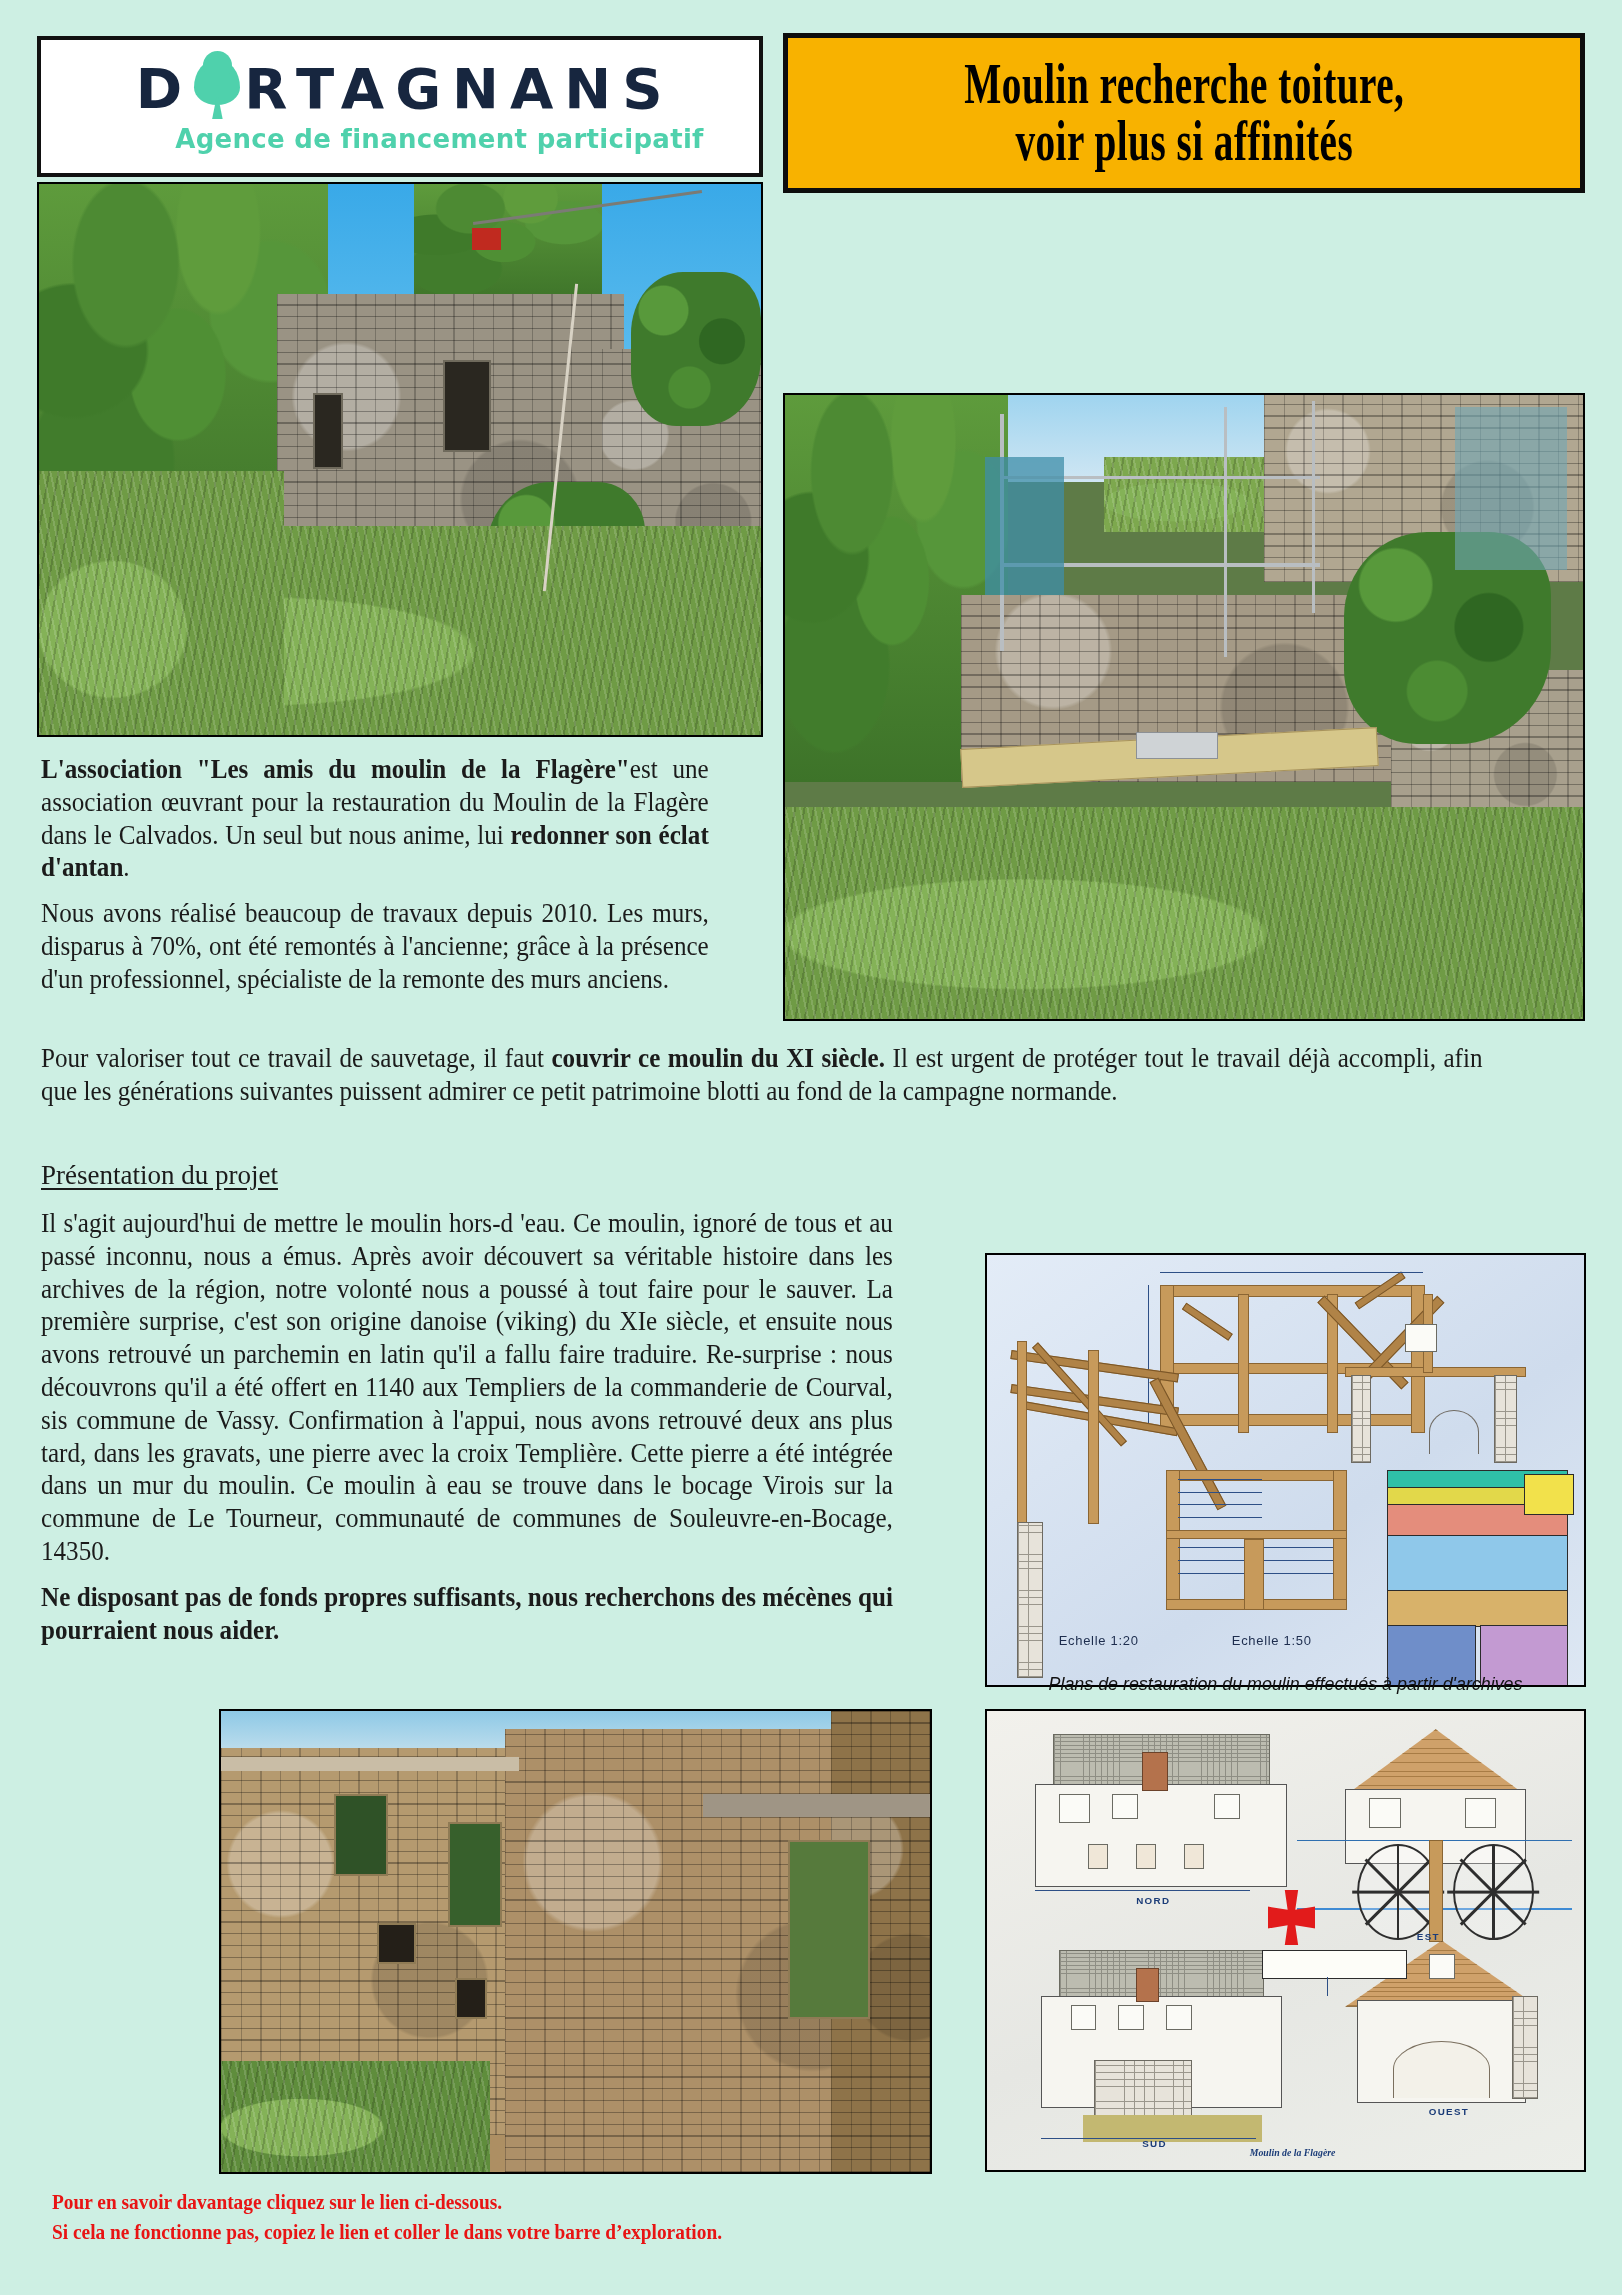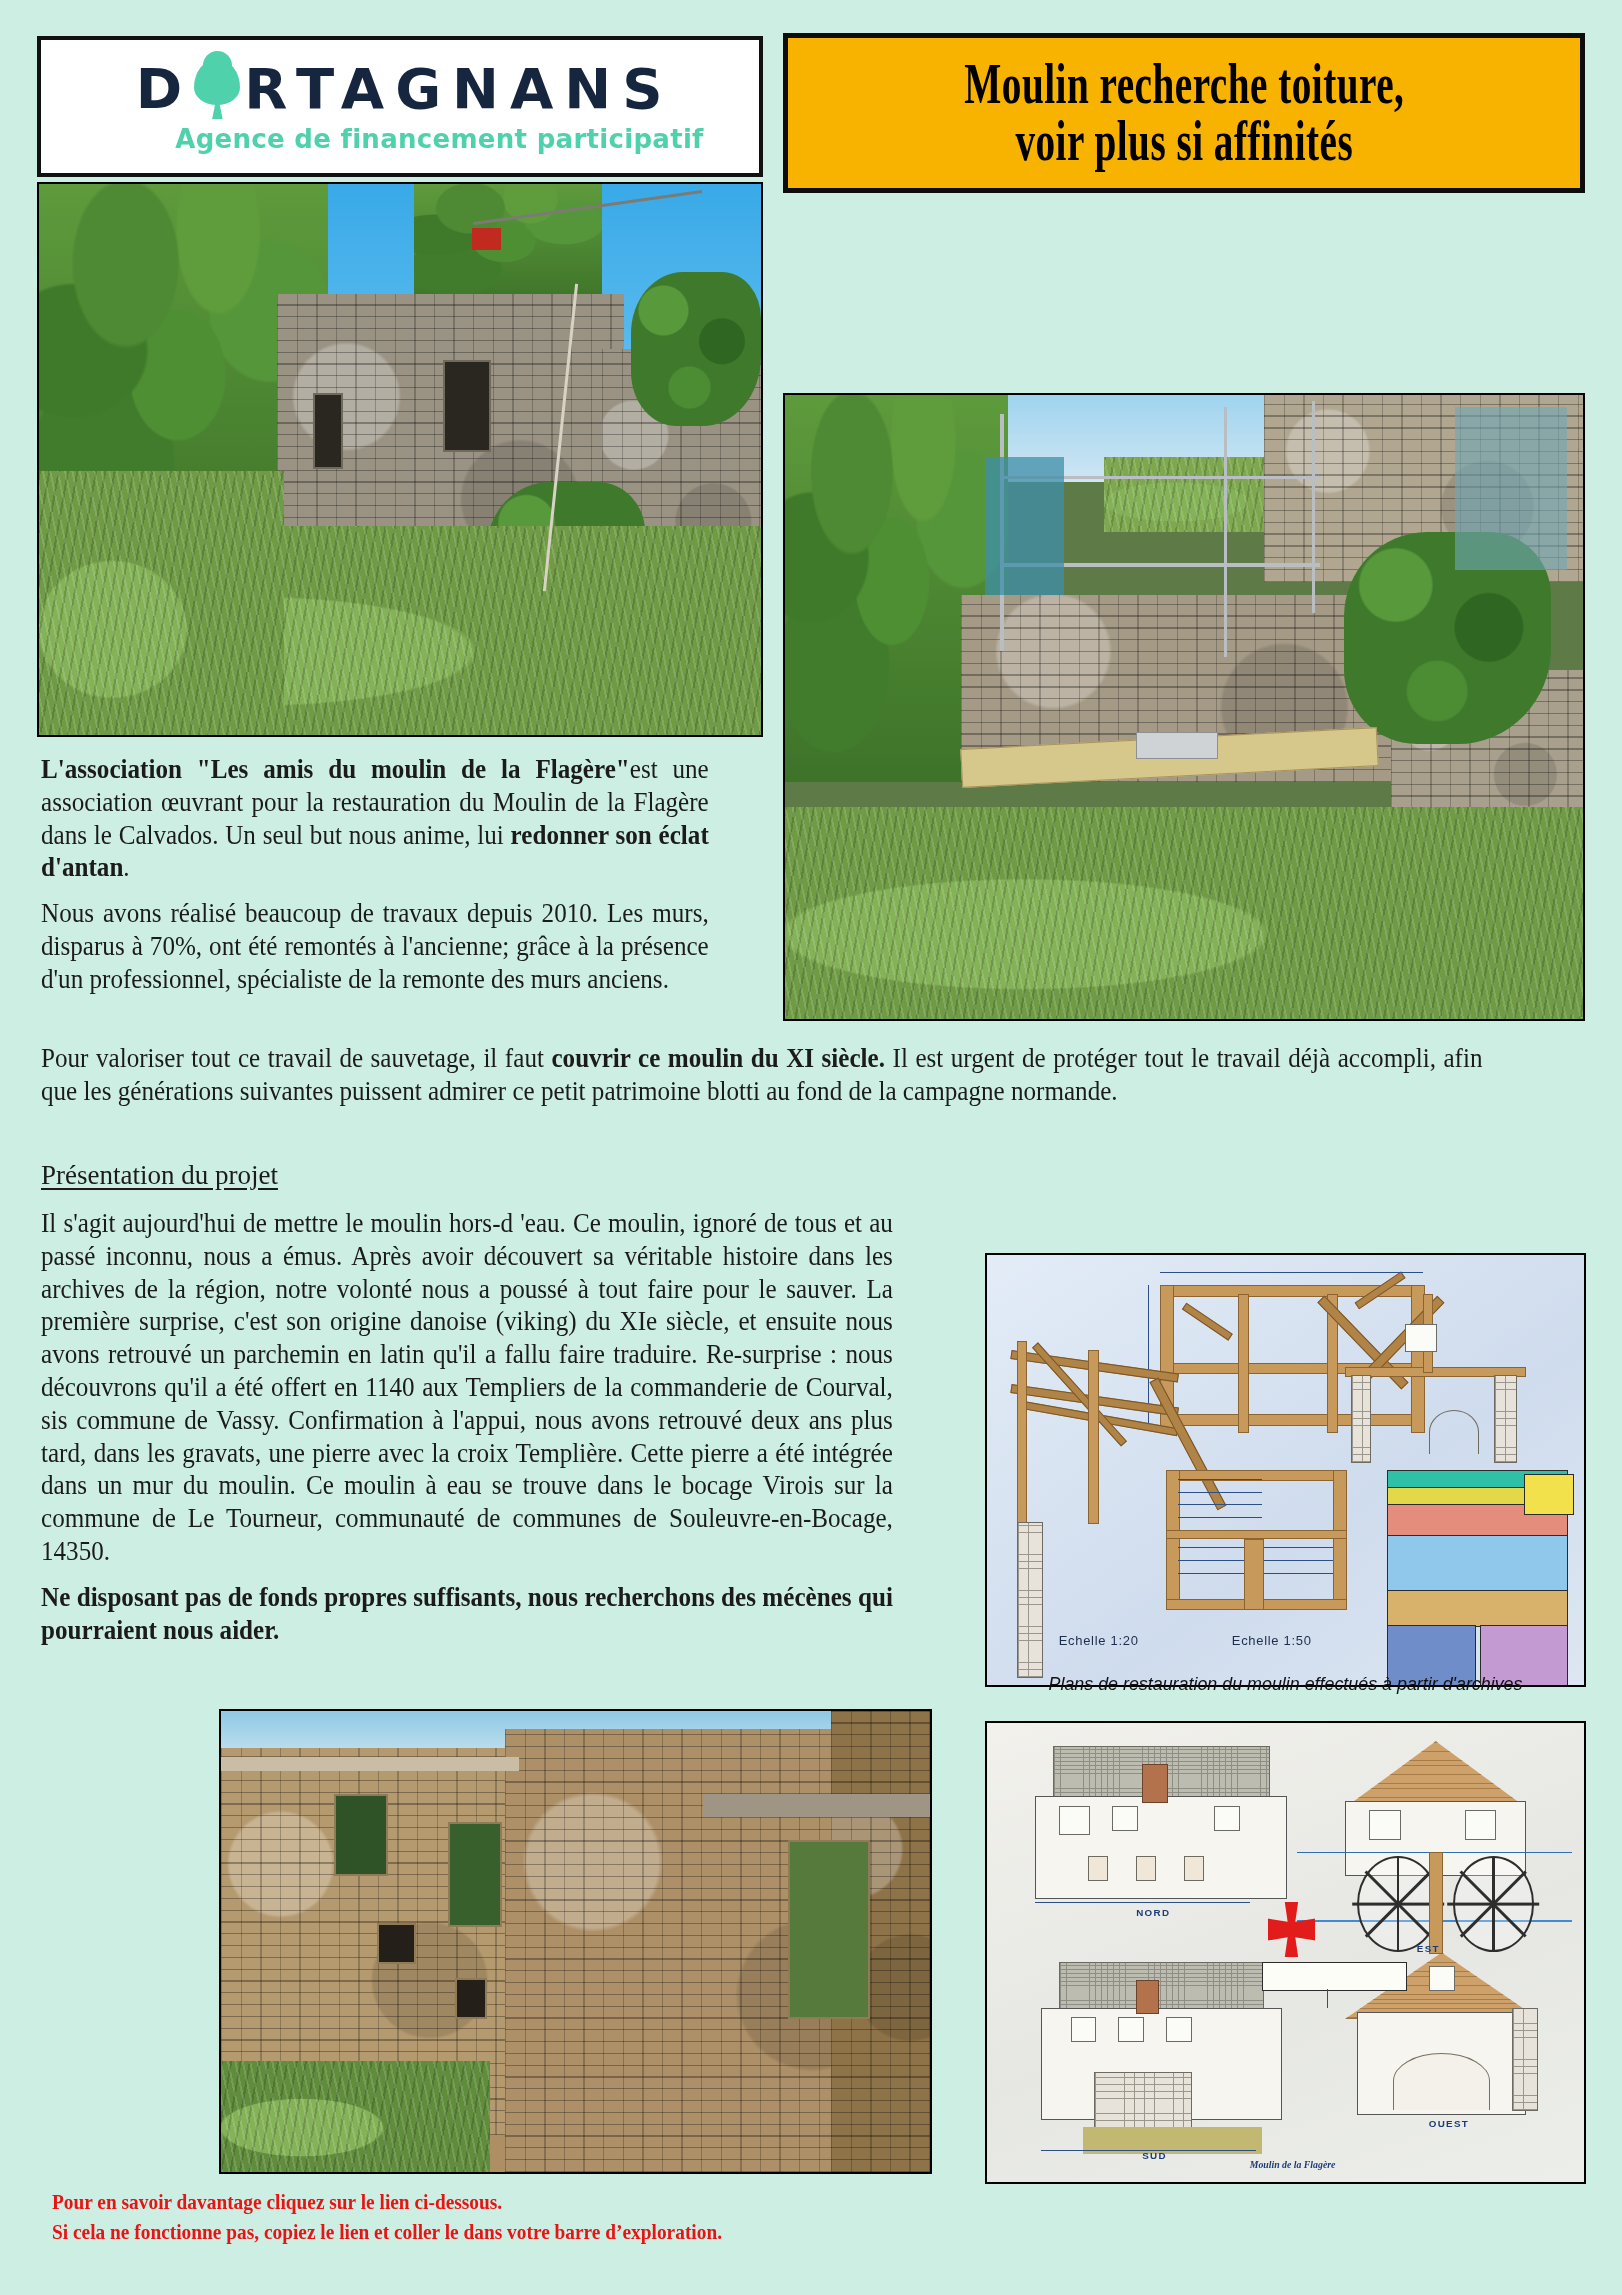--- a/index.html
+++ b/index.html
@@ -78,21 +78,21 @@
 
   
   #photo-mill-exterior{left:37px;top:182px;width:726px;height:555px;background:#6d8a52;}
   
   #photo-worksite{left:783px;top:393px;width:802px;height:628px;background:#5e7b47;}
   
   #photo-interior{left:219px;top:1709px;width:713px;height:465px;background:#ad8f63;}
   
   #plan-charpente{left:985px;top:1209px;width:601px;height:434px;background:#dfe8f2;margin-top:44px;}
   
-  #plan-facades{left:985px;top:1709px;width:601px;height:463px;background:#e9eef4;margin-top:12px;}
+  #plan-facades{left:985px;top:1709px;width:601px;height:463px;background:#e9eef4;}
 
   
   .sky{position:absolute;left:0;top:0;width:100%;height:38%;
        background:linear-gradient(#39a9e8,#63c0ef);}
   .trees-l{position:absolute;left:0;top:0;width:36%;height:70%;
     background:
       radial-gradient(ellipse at 30% 20%,#4d8a33 0 18%,transparent 19%),
       radial-gradient(ellipse at 62% 12%,#5f9c3c 0 16%,transparent 17%),
       radial-gradient(ellipse at 12% 42%,#3f7a2a 0 20%,transparent 21%),
       radial-gradient(ellipse at 48% 48%,#4f8f34 0 22%,transparent 23%),

